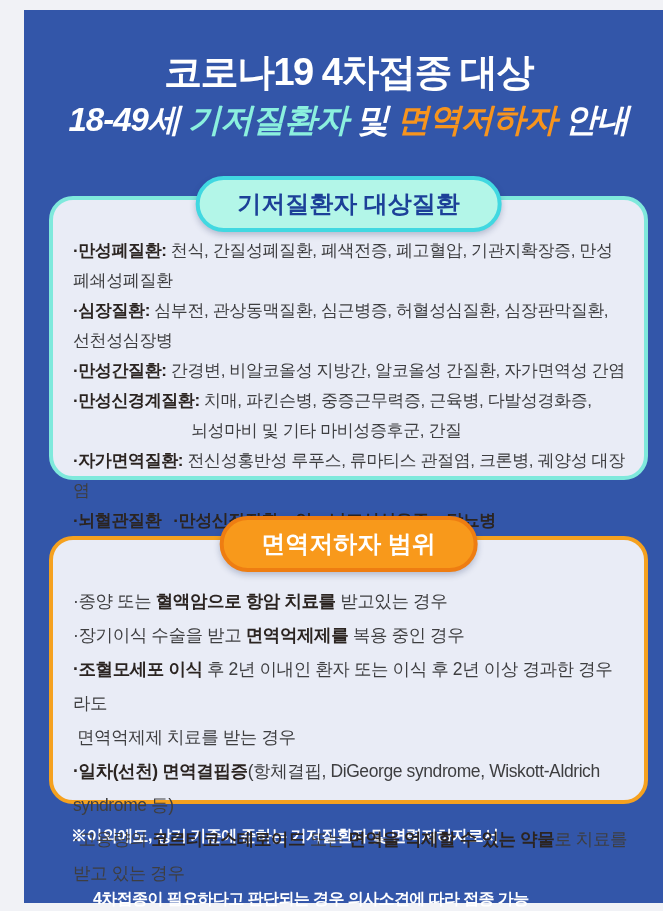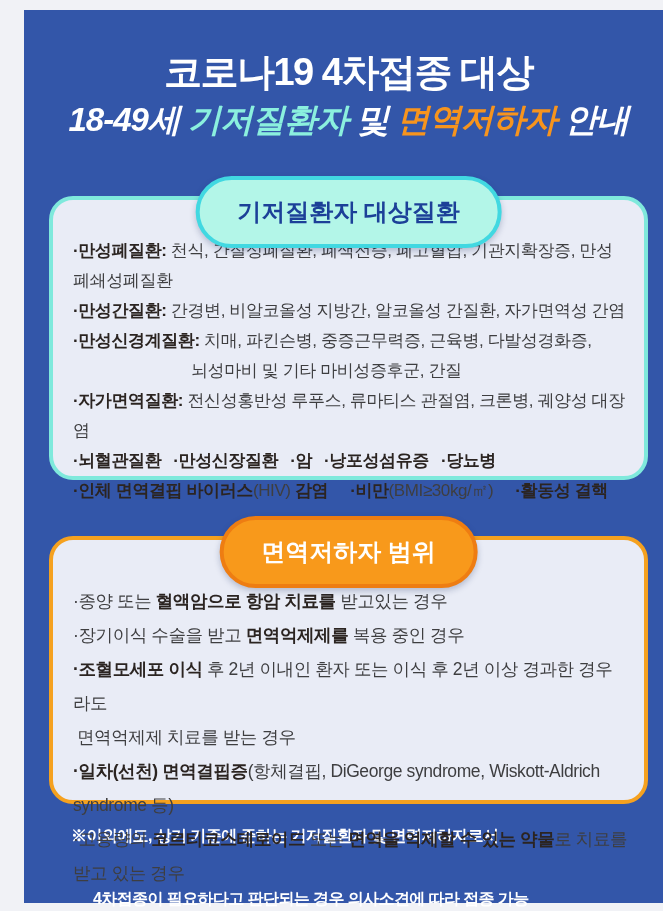--- a/index.html
+++ b/index.html
@@ -8,21 +8,21 @@
   .panel{position:absolute;left:24px;top:10px;width:649px;height:893px;background:#3356a9;}
   .hdr{text-align:center;padding-top:40px;}
   .title{color:#ffffff;font-size:38px;font-weight:800;letter-spacing:-1.5px;line-height:44px;}
   .subtitle{margin-top:6px;color:#ffffff;font-size:33px;font-weight:800;letter-spacing:-1px;line-height:40px;font-style:italic;}
   .hl-mint{color:#8bf0de;}
   .hl-orange{color:#f7941d;}
   .card{position:relative;width:591px;margin:0 auto;background:#e9ecf6;border-radius:24px;}
   .card1{margin-top:56px;border:4px solid #7fe9dc;height:276px;}
   .card2{margin-top:56px;border:4px solid #f5a11f;height:260px;}
   .pill{position:absolute;top:-24px;left:50%;transform:translateX(-50%);border-radius:999px;
-        font-size:24px;font-weight:800;padding:16px 38px;white-space:nowrap;
+        font-size:24px;font-weight:800;padding:8px 38px;white-space:nowrap;
         box-shadow:0 3px 6px rgba(20,40,90,.25);}
   .pill1{background:#b3f6e8;border:4px solid #41d8e1;color:#1c4098;}
   .pill2{background:#f8991b;border:4px solid #ee7d12;color:#ffffff;}
   .body1{padding-top:36px;font-size:17px;line-height:30px;letter-spacing:-0.4px;}
   .body2{padding-top:44px;font-size:17.5px;line-height:34px;letter-spacing:-0.4px;}
   .row{padding:0 16px 0 20px;color:#3e3e40;}
   .lead,.b{font-weight:800;color:#2b2421;}
   .cont1{padding-left:138px;}
   .cont2{padding-left:24px;}
   .multi{display:flex;gap:12px;}
@@ -42,20 +42,23 @@
       <div class="subtitle">
         <span>18-49세 </span><span class="hl-mint">기저질환자</span><span> 및 </span><span class="hl-orange">면역저하자</span><span> 안내</span>
       </div>
     </div>
 
     <div class="card card1">
       <div class="pill pill1">기저질환자 대상질환</div>
       <div class="body1">
         <div class="row">
           <span class="lead">·만성폐질환:</span><span> 천식, 간질성폐질환, 폐색전증, 폐고혈압, 기관지확장증, 만성폐쇄성폐질환</span>
+        </div>
+        <div class="row">
+          <span class="lead">·심장질환:</span><span> 심부전, 관상동맥질환, 심근병증, 허혈성심질환, 심장판막질환, 선천성심장병</span>
         </div>
         <div class="row">
           <span class="lead">·만성간질환:</span><span> 간경변, 비알코올성 지방간, 알코올성 간질환, 자가면역성 간염</span>
         </div>
         <div class="row">
           <span class="lead">·만성신경계질환:</span><span> 치매, 파킨슨병, 중증근무력증, 근육병, 다발성경화증,</span>
         </div>
         <div class="row cont1">뇌성마비 및 기타 마비성증후군, 간질</div>
         <div class="row">
           <span class="lead">·자가면역질환:</span><span> 전신성홍반성 루푸스, 류마티스 관절염, 크론병, 궤양성 대장염</span>

